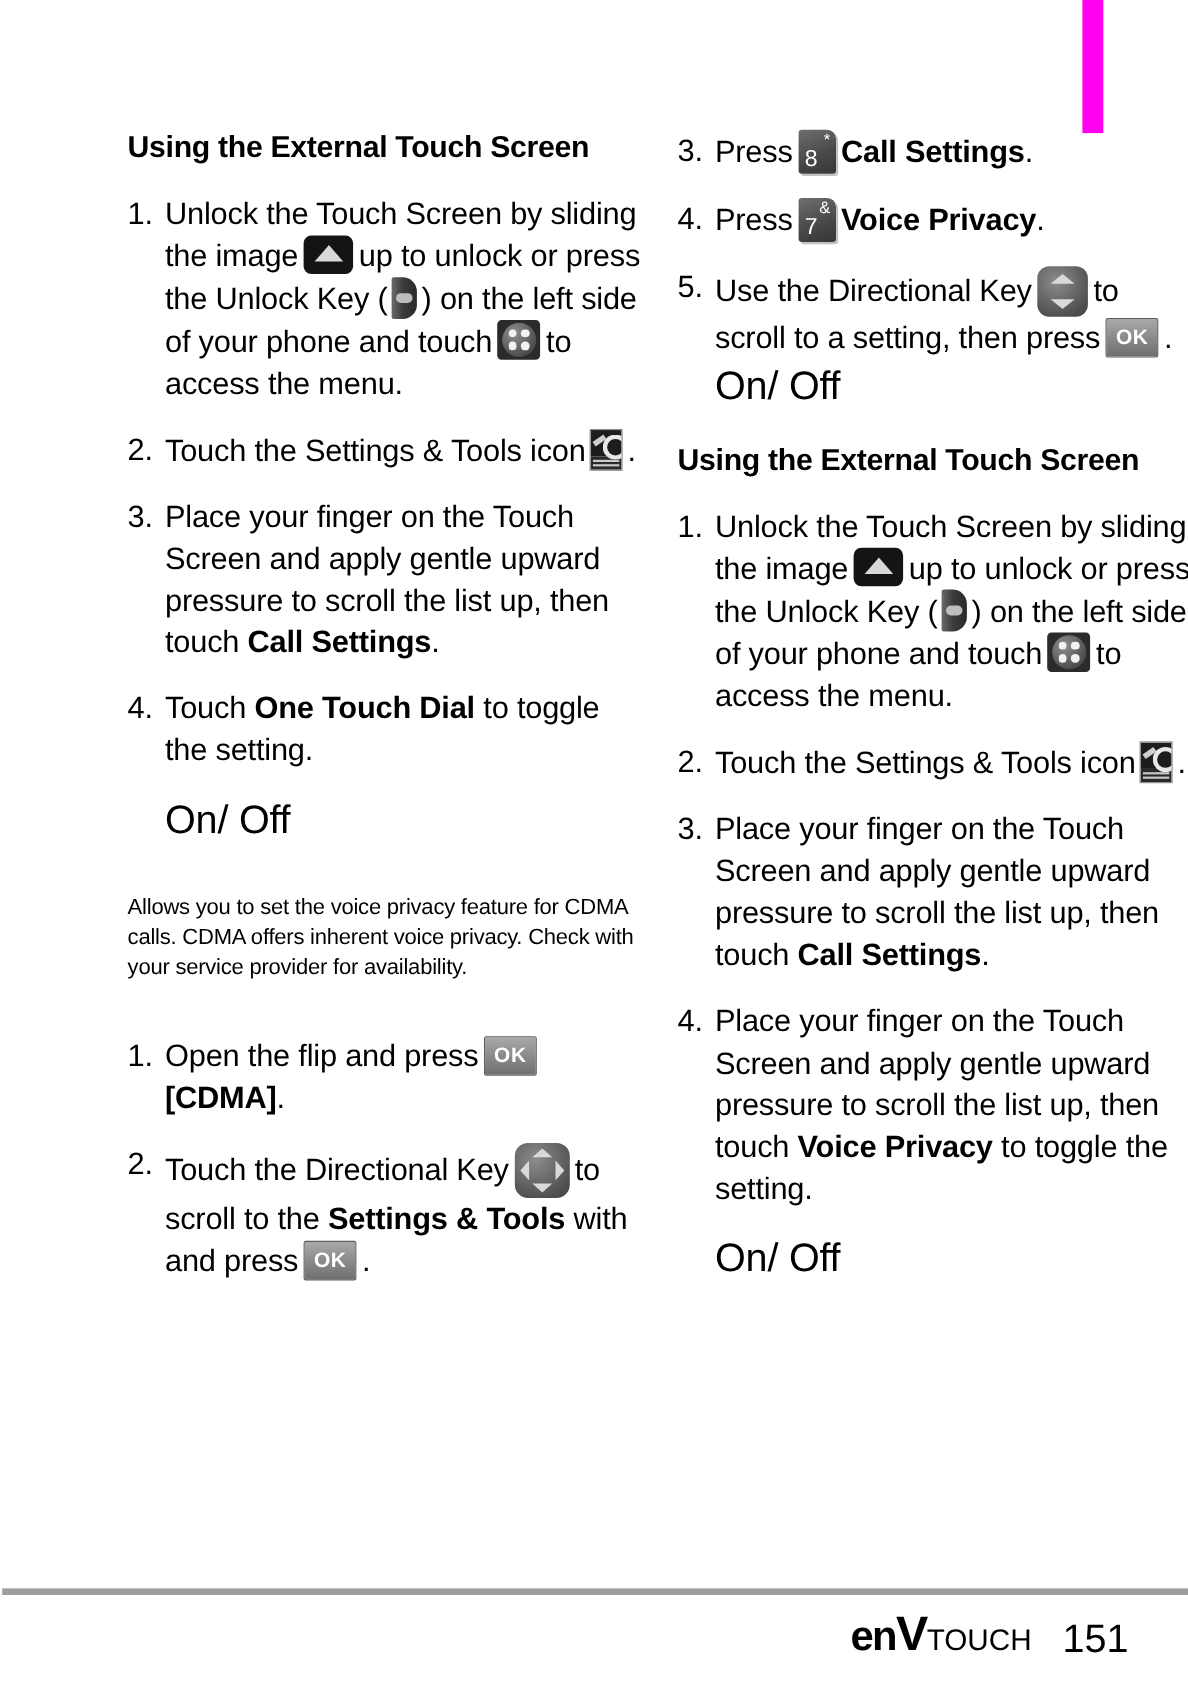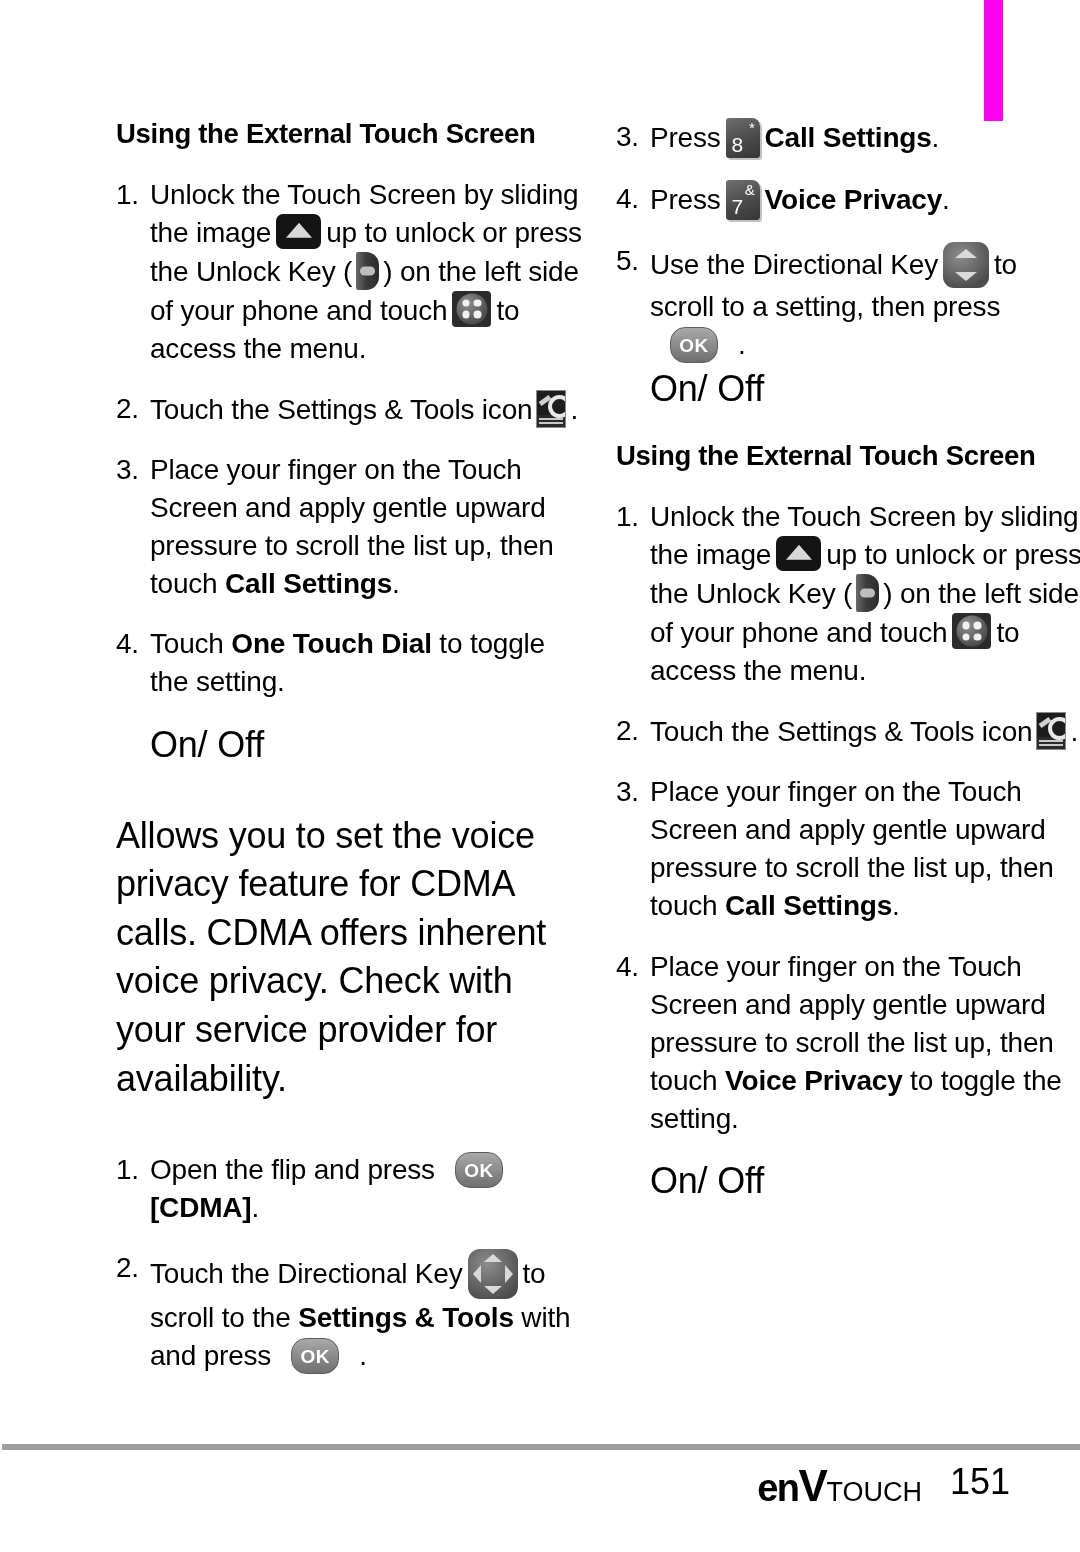--- a/index.html
+++ b/index.html
@@ -53,21 +53,21 @@
   }
   h2.section-head {
     font-size: 33px;
     font-weight: bold;
     color: #ff00d8;
     letter-spacing: -0.3px;
     margin: 0 0 22px 0;
     line-height: 1.15;
   }
   p.para {
-    font-size: 36px;
+    font-size: 20px;
     line-height: 1.35;
     margin: 0 0 26px 0;
     letter-spacing: -0.2px;
   }
   .step {
     display: flex;
     font-size: 28px;
     line-height: 1.36;
     margin: 0 0 22px 0;
     letter-spacing: -0.2px;
@@ -231,24 +231,24 @@
     position: absolute;
     right: 5px; top: 2px;
     font-size: 15px;
     color: #ffffff;
     line-height: 1;
   }
 
   
   .ico-ok-key {
     width: 46px; height: 34px;
-    border-radius: 15px;
+    border-radius: 2px;
     background: linear-gradient(180deg,#a9a9a9 0%,#8e8e8e 45%,#6f6f6f 100%);
     border: 1px solid #5d5d5d;
-    margin: 0 20px;
+    margin: 0 5px;
     vertical-align: -9px;
   }
   .ico-ok-key span {
     position: absolute;
     left: 0; right: 0; top: 50%;
     transform: translateY(-50%);
     text-align: center;
     font-size: 19px;
     font-weight: bold;
     color: #ffffff;
@@ -316,26 +316,26 @@
   .footer-rule {
     position: absolute;
     left: 2px;
     top: 1444px;
     width: 1078px;
     height: 6px;
     background: #9d9d9d;
   }
   .footer {
     position: absolute;
-    left: 0;
+    left: 16px;
     top: 1464px;
     width: 1010px;
     display: flex;
     justify-content: flex-end;
-    align-items: flex-start;
+    align-items: flex-end;
   }
   .brand {
     font-size: 38px;
     font-weight: bold;
     letter-spacing: -1.5px;
     line-height: 1;
   }
   .brand .v {
     font-size: 44px;
     font-weight: bold;

